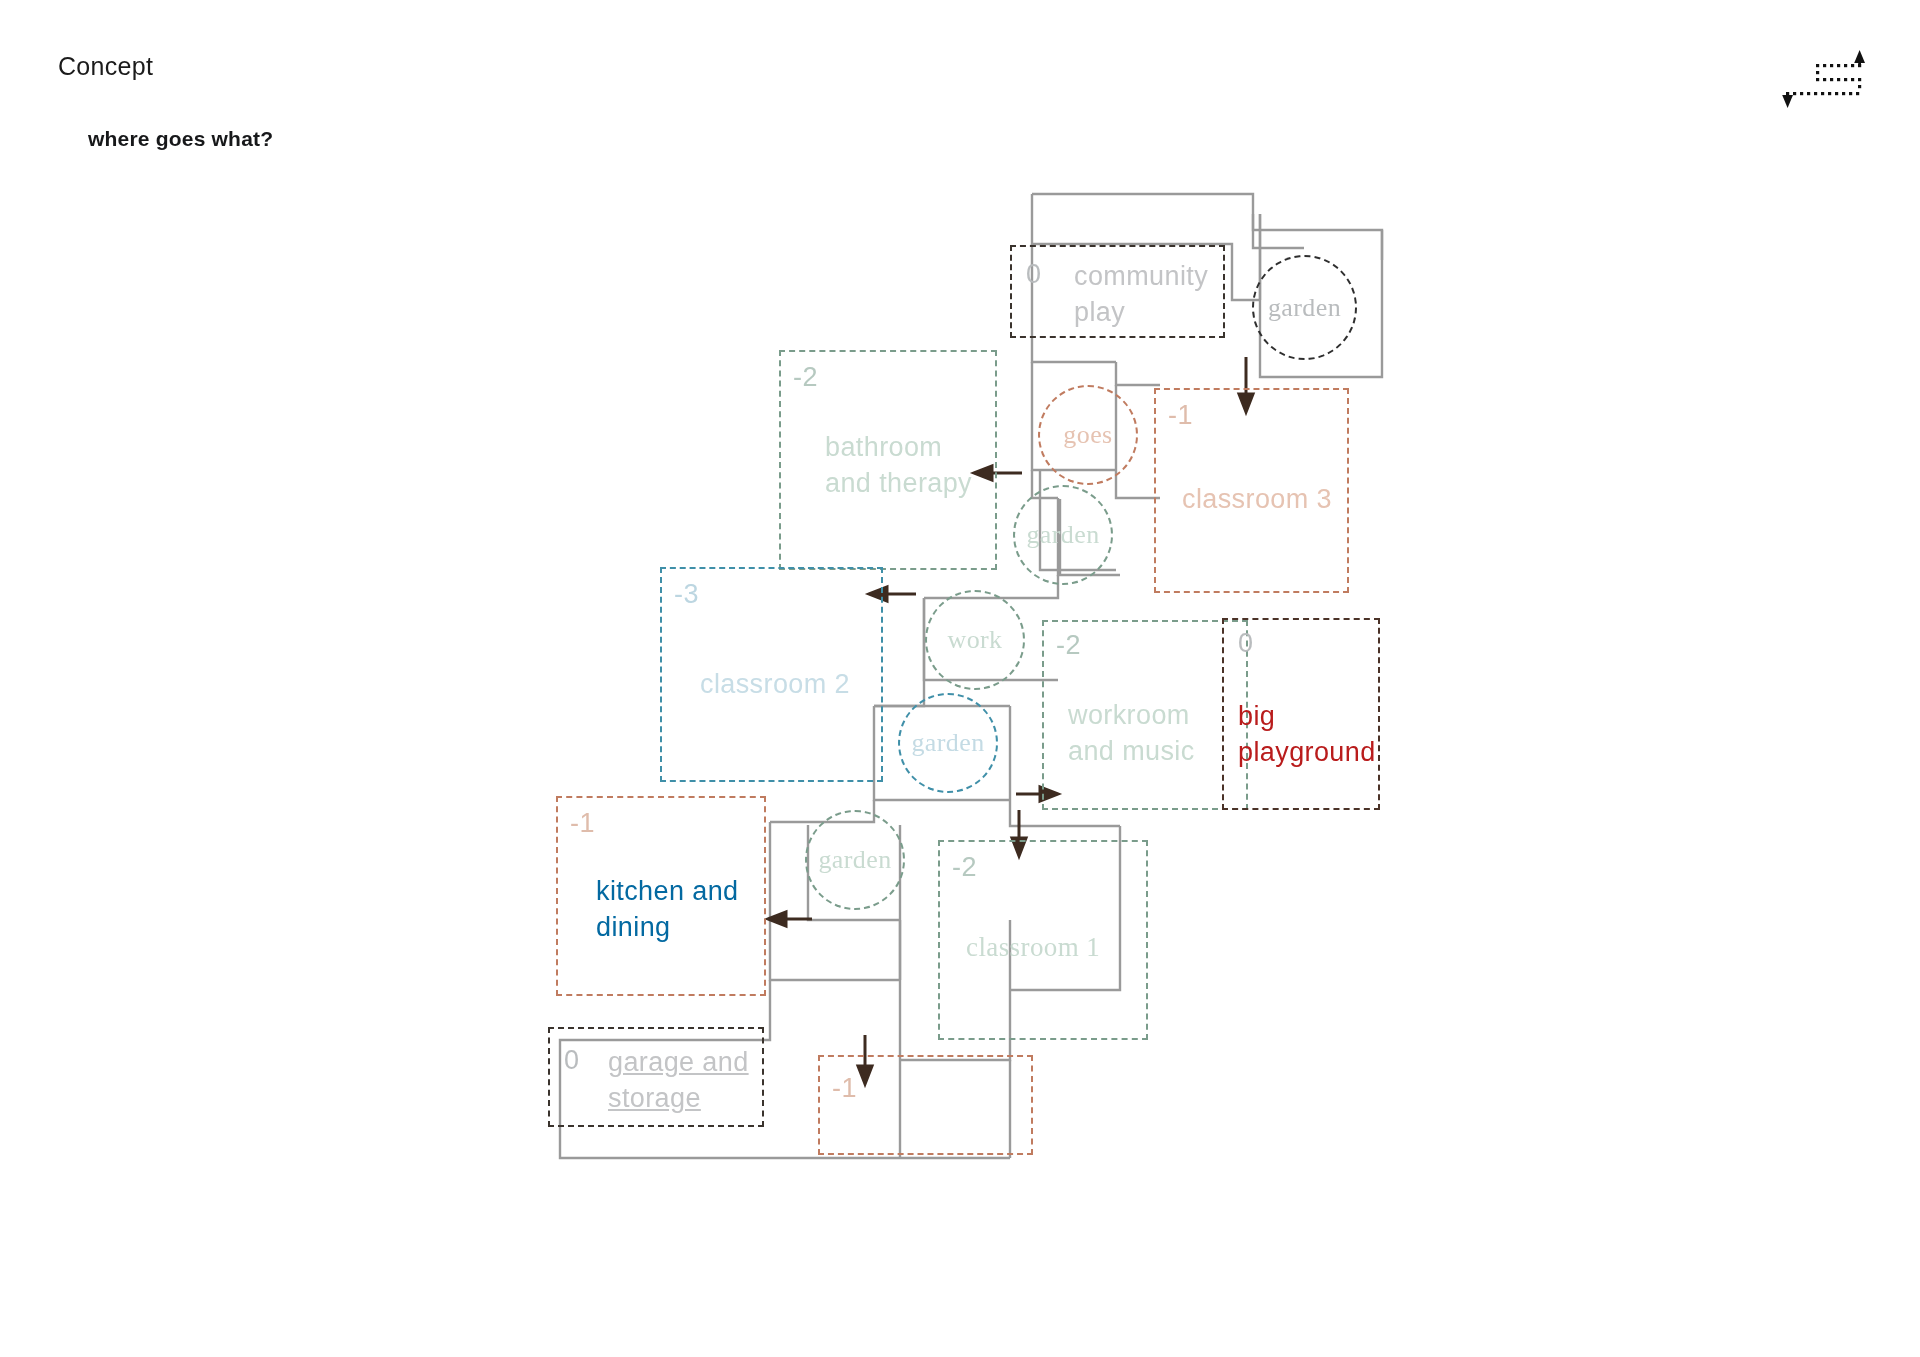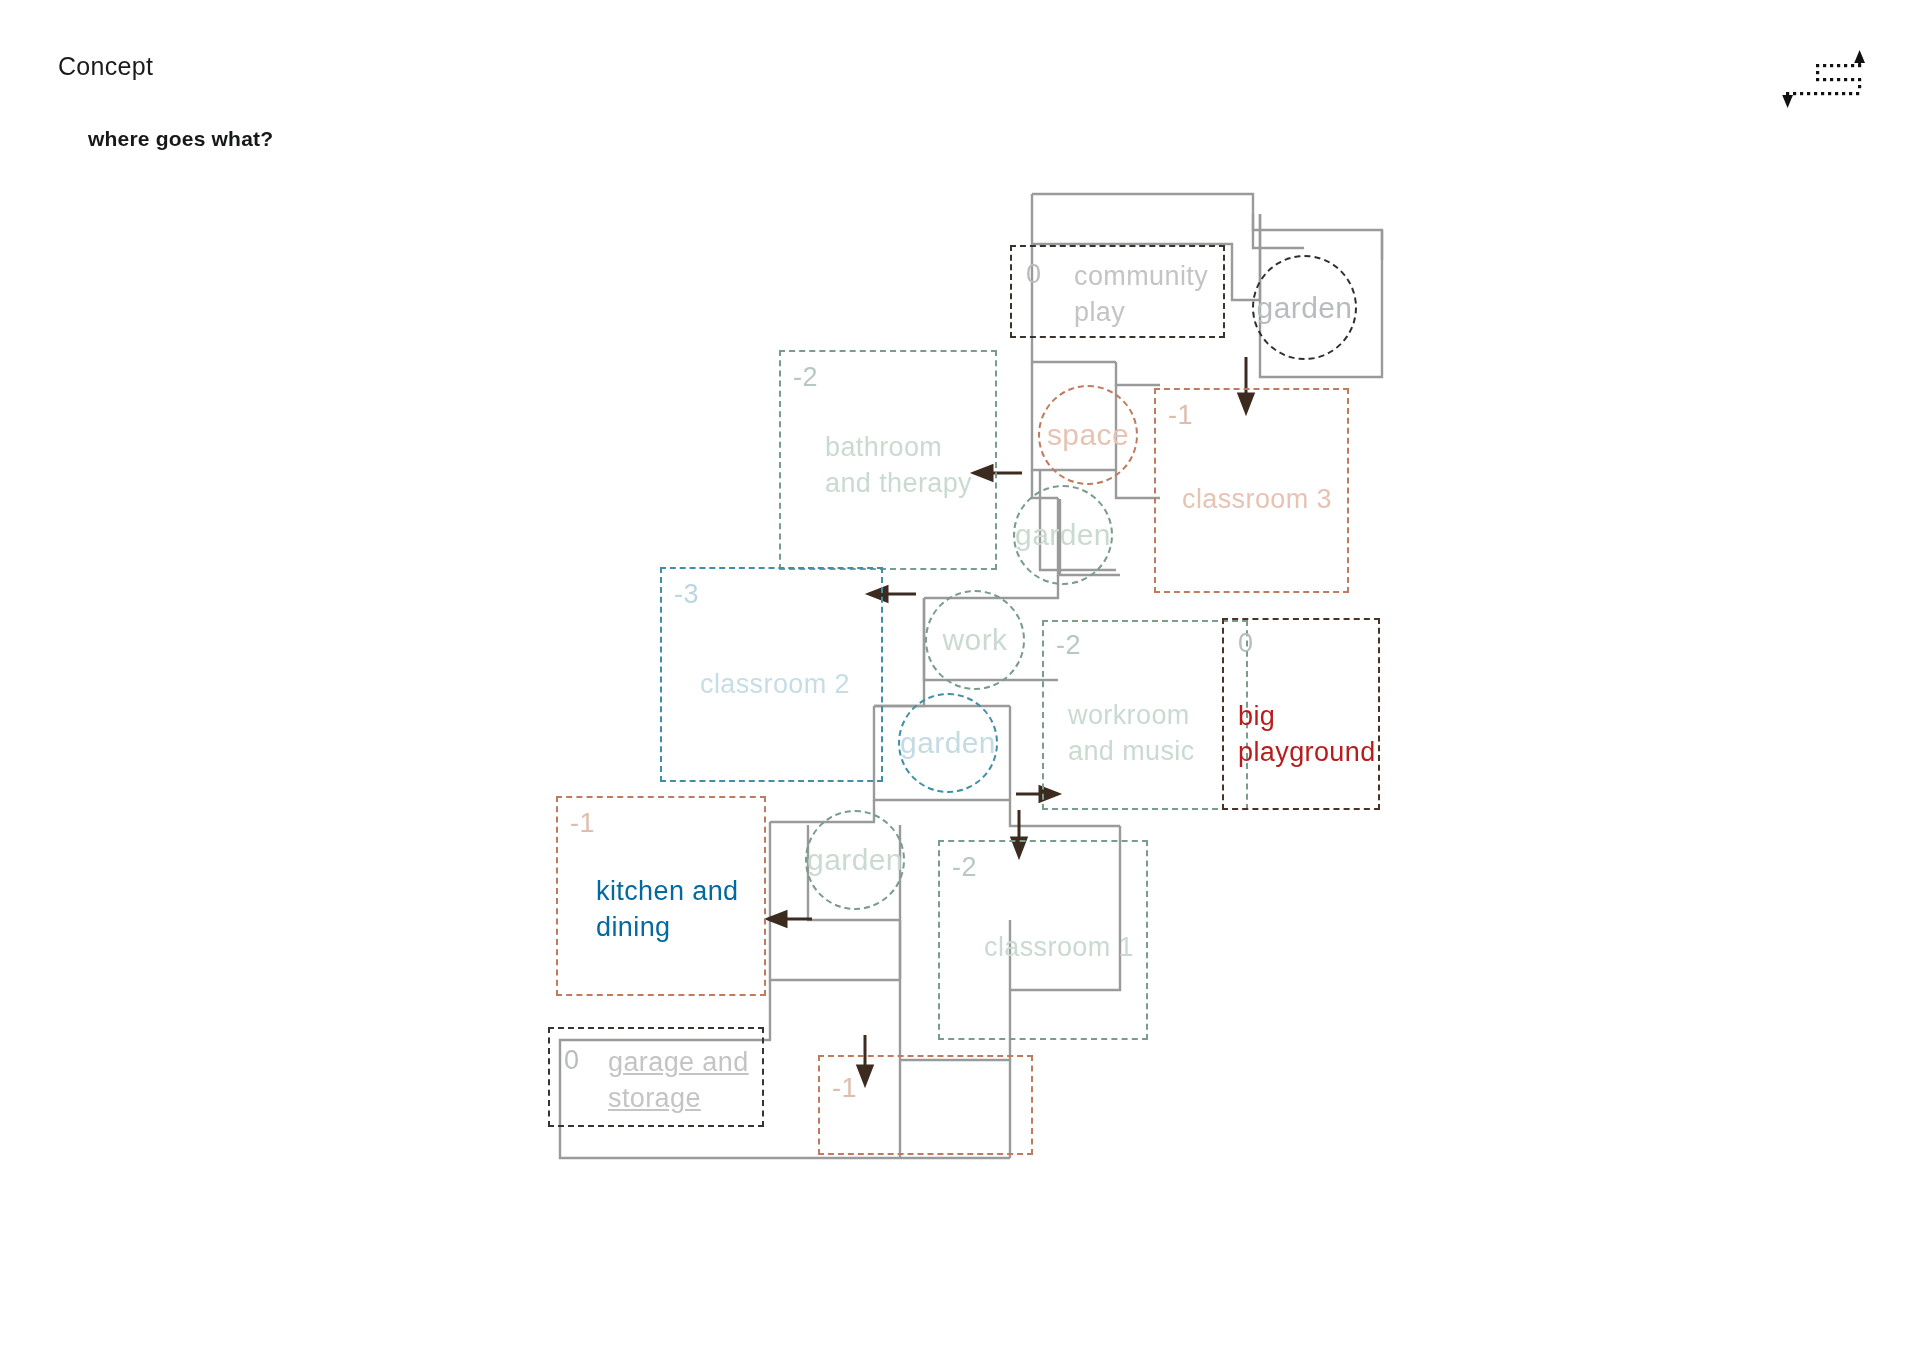--- a/index.html
+++ b/index.html
@@ -78,23 +78,23 @@
   .circle {
     position: absolute;
     box-sizing: border-box;
     border-radius: 50%;
     background: transparent;
     display: flex;
     align-items: center;
     justify-content: center;
   }
   .circle span {
-    font-size: 30px;
+    font-size: 26px;
     letter-spacing: 0.4px;
-    font-family: Liberation Sans, sans-serif;
+    font-family: Liberation Serif, serif;
   }
 </style>
 </head>
 <body>
 
 <div id="page">
 
   <div class="header-label">Concept</div>
   <div class="header-title">where goes what?</div>
 
@@ -262,39 +262,39 @@
   </div>
 
   <div class="zone" style="left:556px; top:796px; width:210px; height:200px; border:2.4px dashed #c07b5f;">
     <div class="lvl" style="left:12px; top:10px; color:#dfbcab;">-1</div>
     <div class="nm" style="left:38px; top:76px; color:#0369a1; white-space:pre-line;">kitchen and
 dining</div>
   </div>
 
   <div class="zone" style="left:938px; top:840px; width:210px; height:200px; border:2.4px dashed #7a9c8b;">
     <div class="lvl" style="left:12px; top:10px; color:#b6c9c0;">-2</div>
-    <div class="nm" style="left:44px; top:88px; color:#c9dbd1; white-space:pre-line;">classroom 1</div>
+    <div class="nm" style="left:26px; top:88px; color:#c9dbd1; white-space:pre-line;font-family:Liberation Serif, serif;">classroom 1</div>
   </div>
 
   <div class="zone" style="left:548px; top:1027px; width:216px; height:100px; border:2.4px dashed #3a332d;">
     <div class="lvl" style="left:14px; top:16px; color:#b9bcbe;">0</div>
     <div class="nm" style="left:58px; top:16px; color:#c3c4c6; white-space:pre-line;text-decoration:underline;">garage and
 storage</div>
   </div>
 
   <div class="zone" style="left:818px; top:1055px; width:215px; height:100px; border:2.4px dashed #c07b5f;">
     <div class="lvl" style="left:12px; top:16px; color:#dfbcab;">-1</div>
   </div>
 
   <div class="circle" style="left:1252px; top:255px; width:105px; height:105px; border:2.4px dashed #2e2e2e;">
     <span style="color:#b9bcbe;">garden</span>
   </div>
 
   <div class="circle" style="left:1038px; top:385px; width:100px; height:100px; border:2.4px dashed #c07b5f;">
-    <span style="color:#e6c3b2;">space</span>
+    <span style="color:#e6c3b2;">goes</span>
   </div>
 
   <div class="circle" style="left:1013px; top:485px; width:100px; height:100px; border:2.4px dashed #7a9c8b;">
     <span style="color:#c9dbd1;">garden</span>
   </div>
 
   <div class="circle" style="left:925px; top:590px; width:100px; height:100px; border:2.4px dashed #7a9c8b;">
     <span style="color:#c9dbd1;">work</span>
   </div>
 

